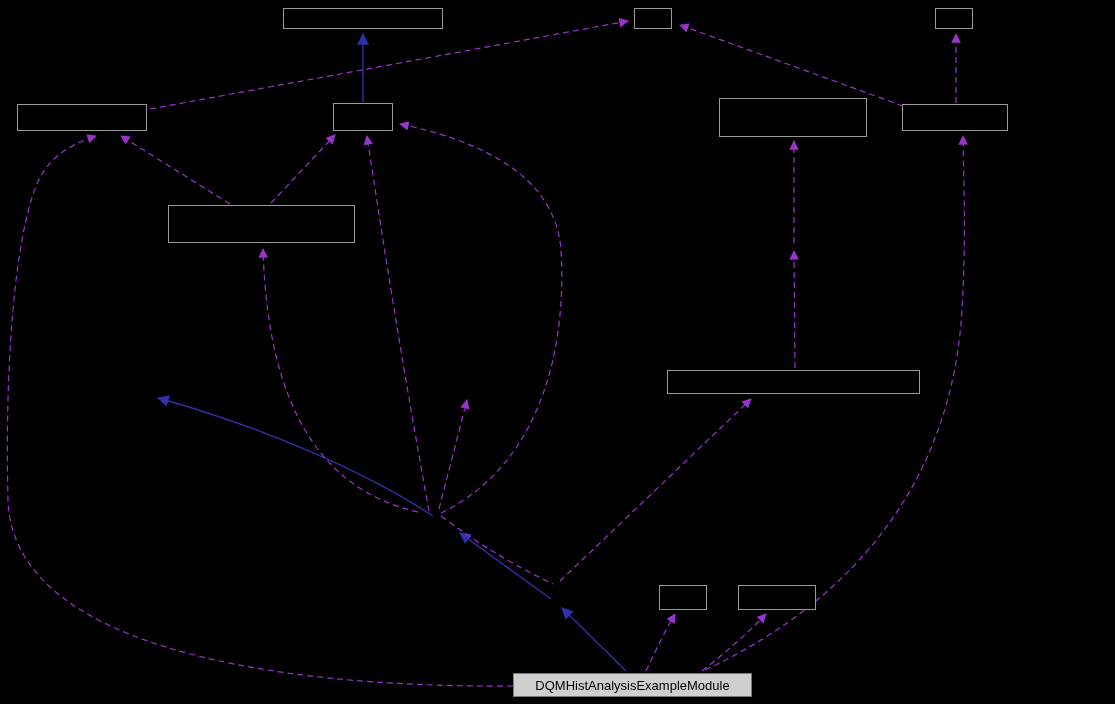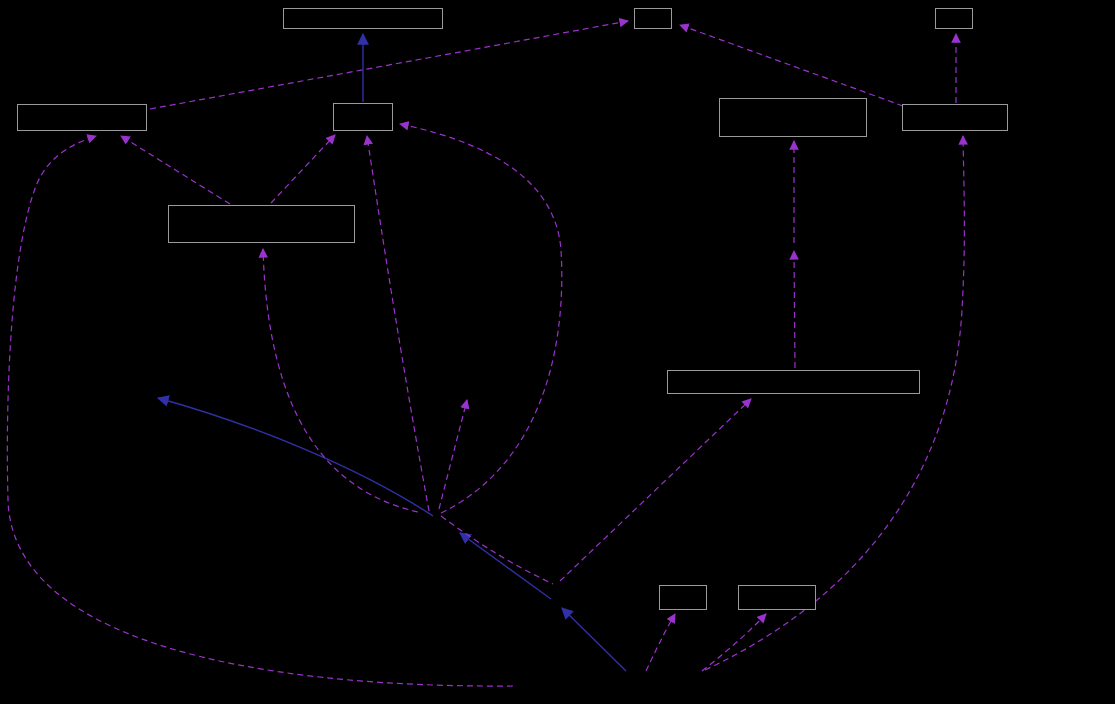--- a/index.html
+++ b/index.html
@@ -101,14 +101,17 @@
   <div class="node" style="left:935px; top:8px;  width:38px;  height:21px;"></div>
   <div class="node" style="left:17px;  top:104px; width:130px; height:27px;"></div>
   <div class="node" style="left:333px; top:103px; width:60px;  height:28px;"></div>
   <div class="node" style="left:719px; top:98px;  width:148px; height:39px;"></div>
   <div class="node" style="left:902px; top:104px; width:106px; height:27px;"></div>
   <div class="node" style="left:168px; top:205px; width:187px; height:38px;"></div>
   <div class="node" style="left:667px; top:370px; width:253px; height:24px;"></div>
   <div class="node" style="left:659px; top:585px; width:48px;  height:25px;"></div>
   <div class="node" style="left:738px; top:585px; width:78px;  height:25px;"></div>
 
+  <div class="node main" style="left:513px; top:673px; width:239px; height:24px;">
+    <span>DQMHistAnalysisExampleModule</span>
+  </div>
 
 </div>
 
 </body></html>

